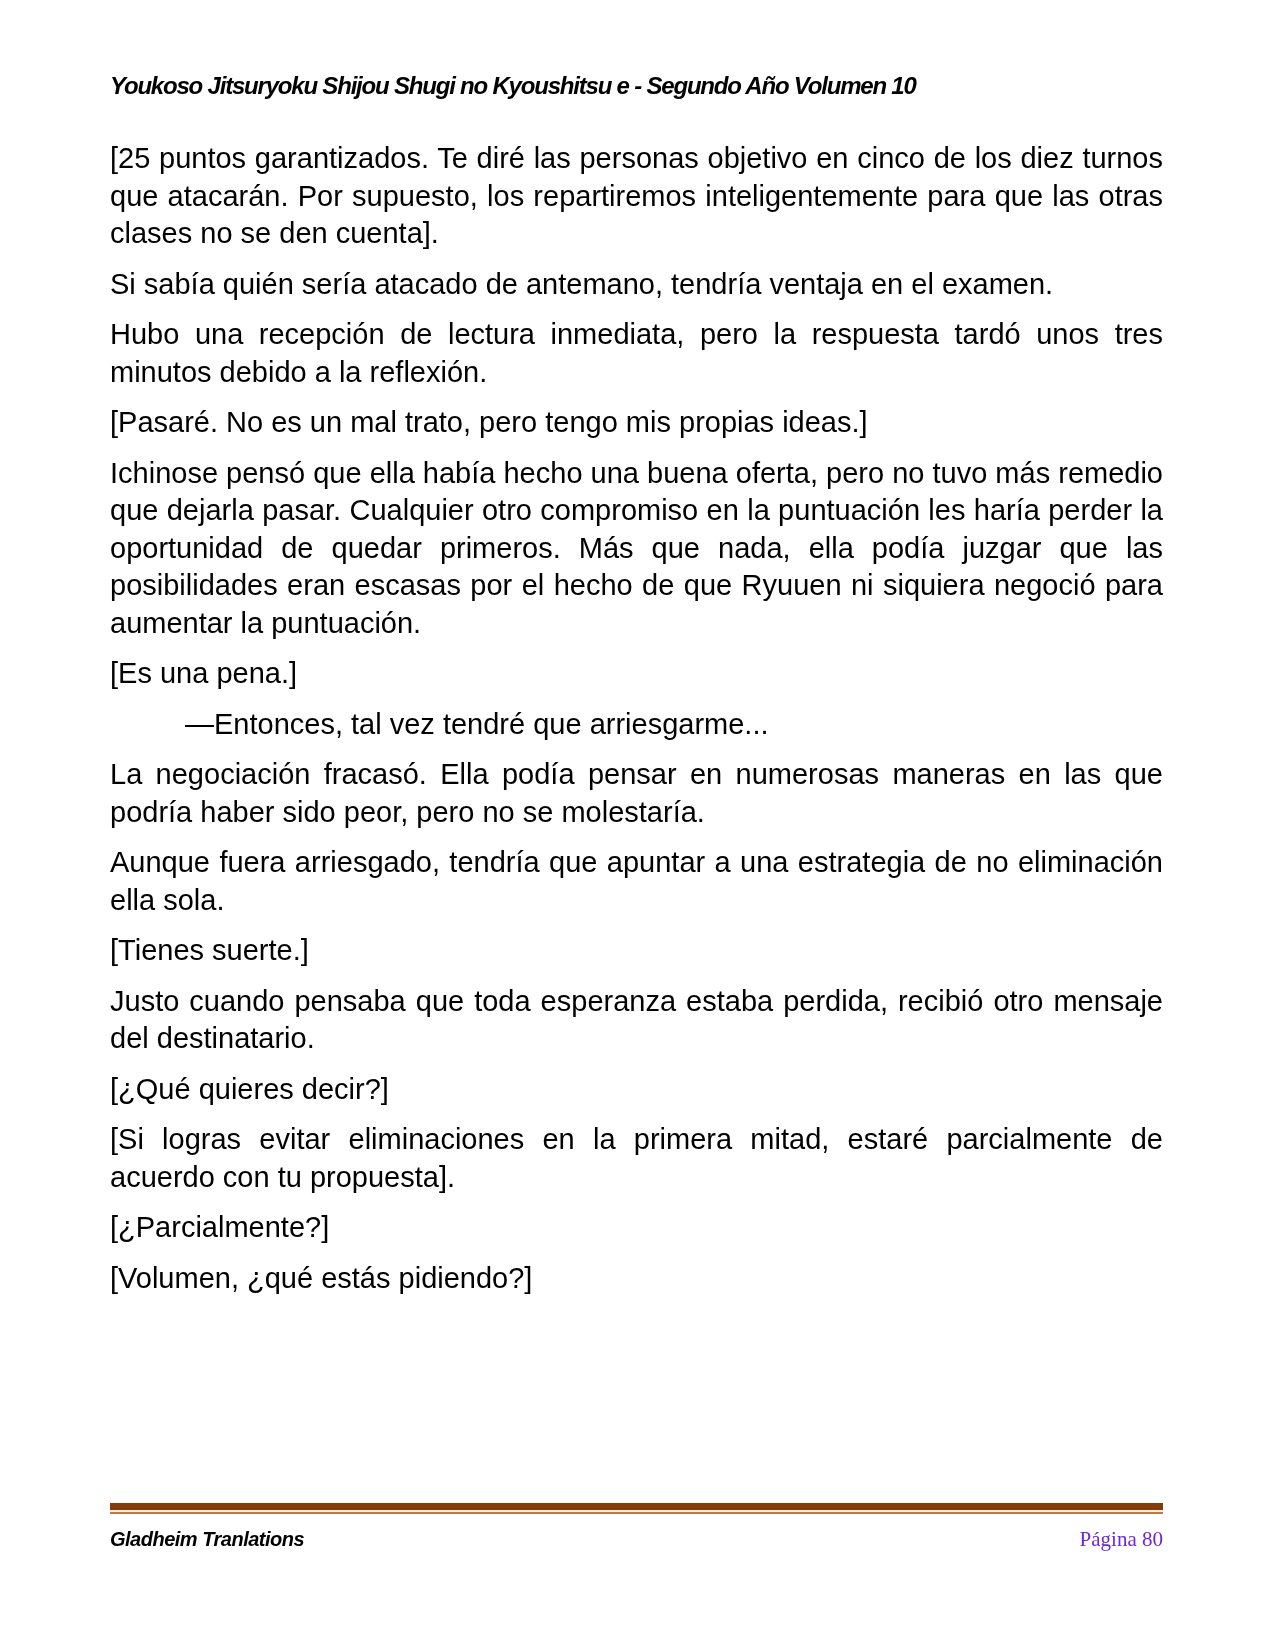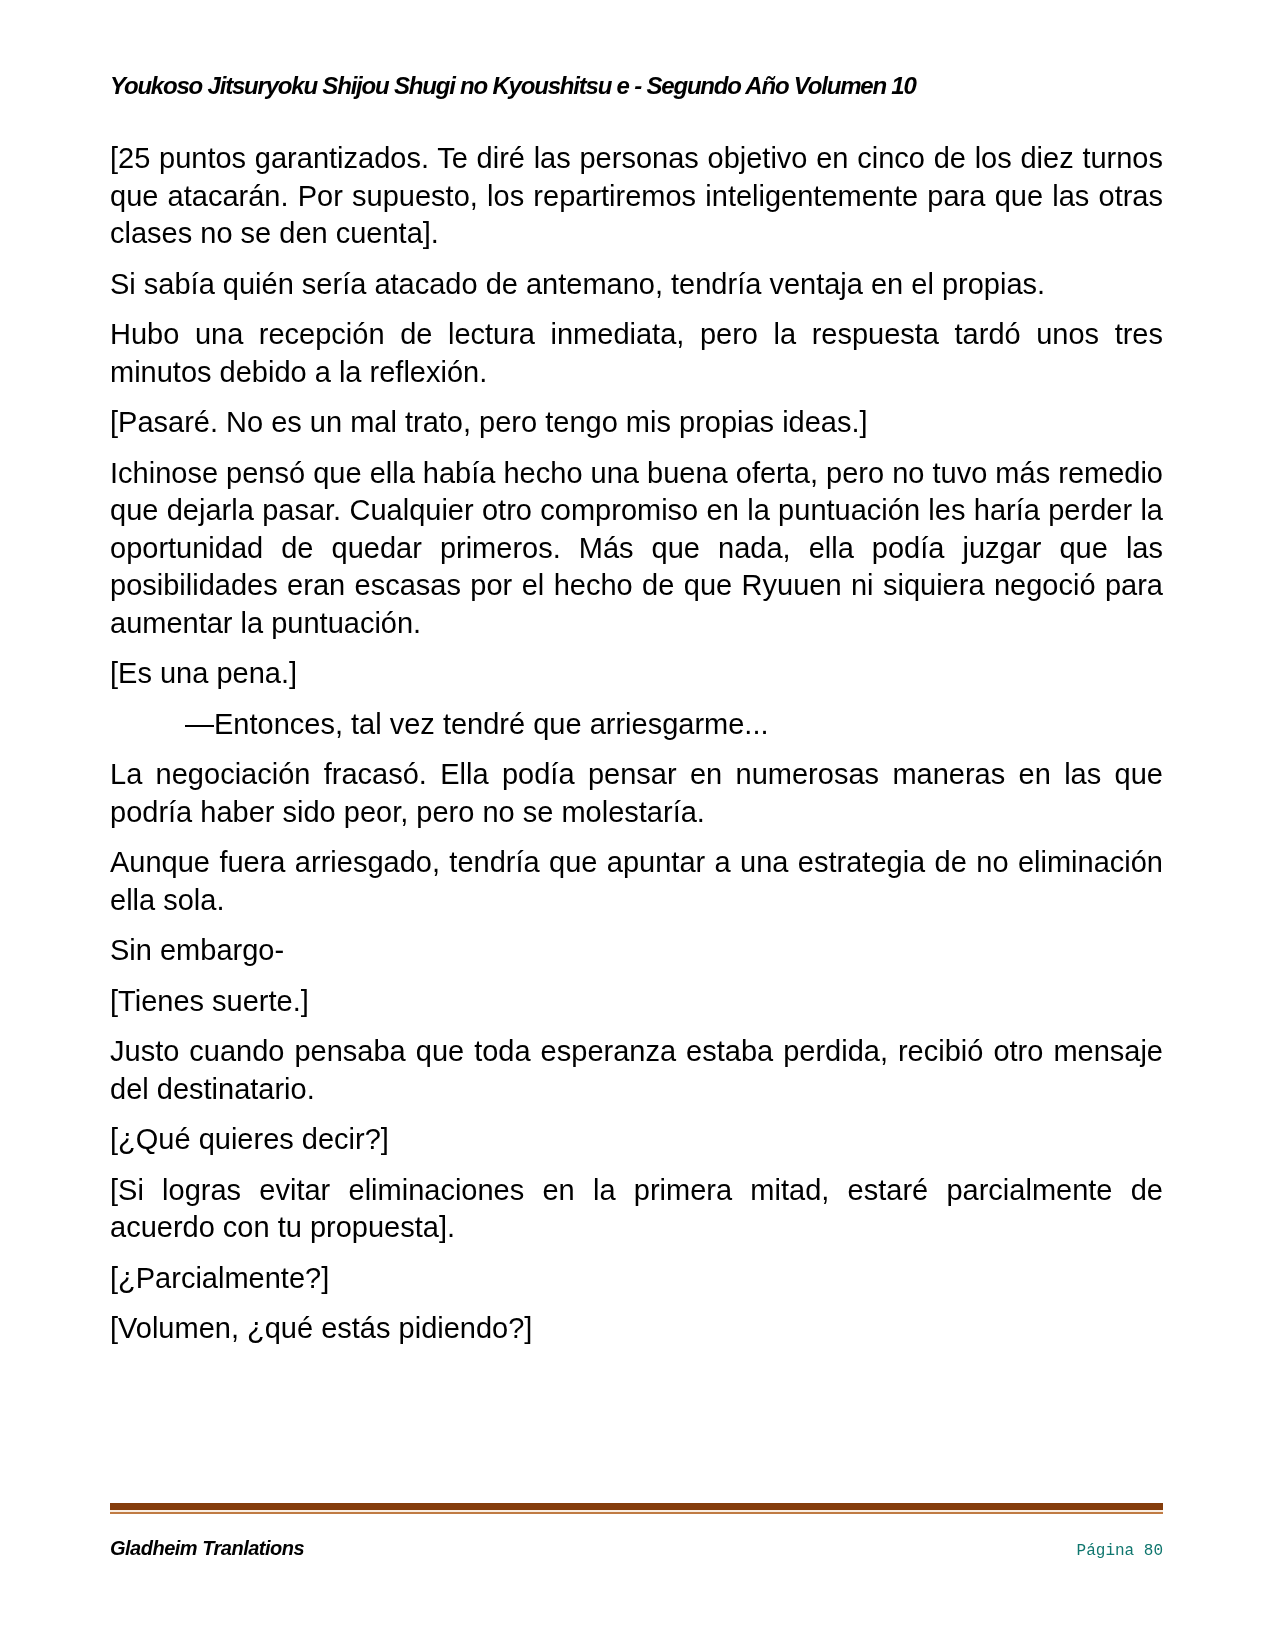--- a/index.html
+++ b/index.html
@@ -62,46 +62,44 @@
     align-items: baseline;
     margin-top: 13px;
   }
   .footer-translator {
     font-family: "Liberation Sans", sans-serif;
     font-weight: bold;
     font-style: italic;
     font-size: 20px;
     letter-spacing: -0.5px;
     color: #000000;
-    margin-top: 10px;
   }
   .footer-page {
-    font-family: Liberation Mono, monospace;
+    font-family: Liberation Serif, serif;
     font-weight: normal;
-    font-size: 16px;
-    color: #0f766e;
+    font-size: 21px;
+    color: #6d28d9;
   }
 </style>
 </head>
 <body>
 
 <div class="page">
   <div class="content">
     <h1 class="doc-title">Youkoso Jitsuryoku Shijou Shugi no Kyoushitsu e - Segundo Año Volumen 10</h1>
     <div class="body-text">
       <p>[25 puntos garantizados. Te diré las personas objetivo en cinco de los diez turnos que atacarán. Por supuesto, los repartiremos inteligentemente para que las otras clases no se den cuenta].</p>
-      <p>Si sabía quién sería atacado de antemano, tendría ventaja en el propias.</p>
+      <p>Si sabía quién sería atacado de antemano, tendría ventaja en el examen.</p>
       <p>Hubo una recepción de lectura inmediata, pero la respuesta tardó unos tres minutos debido a la reflexión.</p>
       <p>[Pasaré. No es un mal trato, pero tengo mis propias ideas.]</p>
       <p>Ichinose pensó que ella había hecho una buena oferta, pero no tuvo más remedio que dejarla pasar. Cualquier otro compromiso en la puntuación les haría perder la oportunidad de quedar primeros. Más que nada, ella podía juzgar que las posibilidades eran escasas por el hecho de que Ryuuen ni siquiera negoció para aumentar la puntuación.</p>
       <p>[Es una pena.]</p>
       <p class="indented">—Entonces, tal vez tendré que arriesgarme...</p>
       <p>La negociación fracasó. Ella podía pensar en numerosas maneras en las que podría haber sido peor, pero no se molestaría.</p>
       <p>Aunque fuera arriesgado, tendría que apuntar a una estrategia de no eliminación ella sola.</p>
-      <p>Sin embargo-</p>
       <p>[Tienes suerte.]</p>
       <p>Justo cuando pensaba que toda esperanza estaba perdida, recibió otro mensaje del destinatario.</p>
       <p>[¿Qué quieres decir?]</p>
       <p>[Si logras evitar eliminaciones en la primera mitad, estaré parcialmente de acuerdo con tu propuesta].</p>
       <p>[¿Parcialmente?]</p>
       <p>[Volumen, ¿qué estás pidiendo?]</p>
     </div>
   </div>
 
   <div class="footer">

